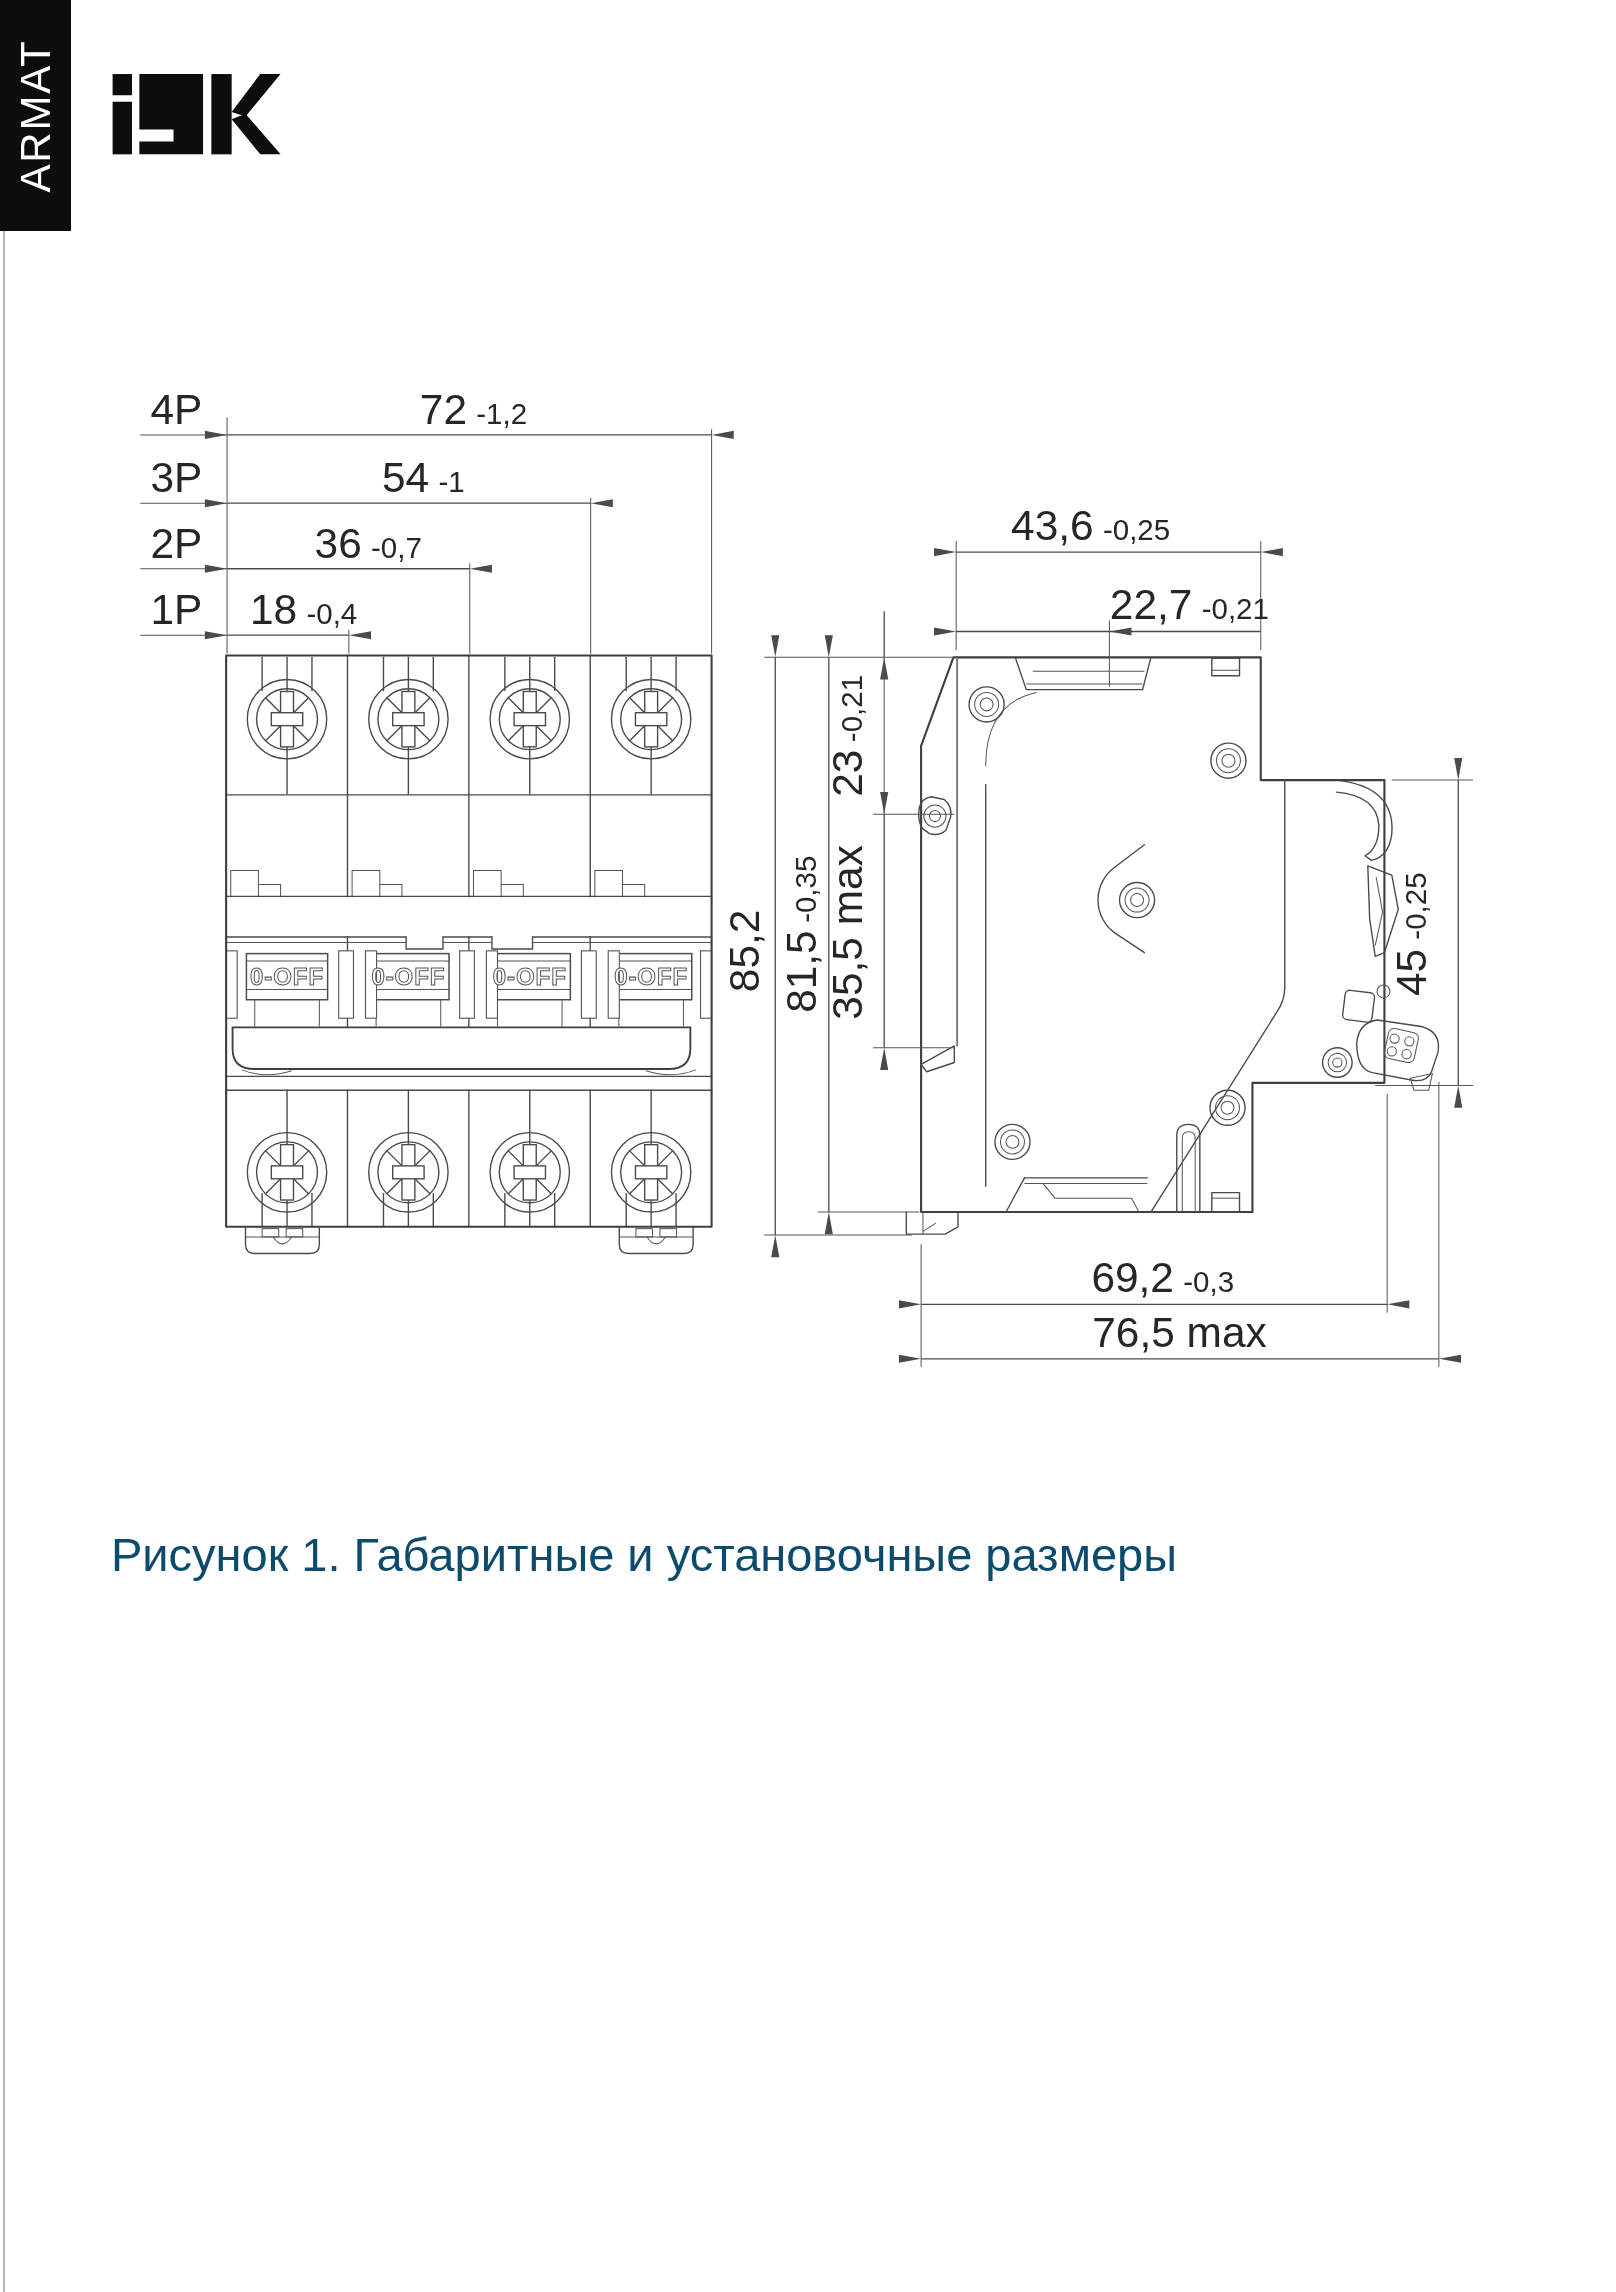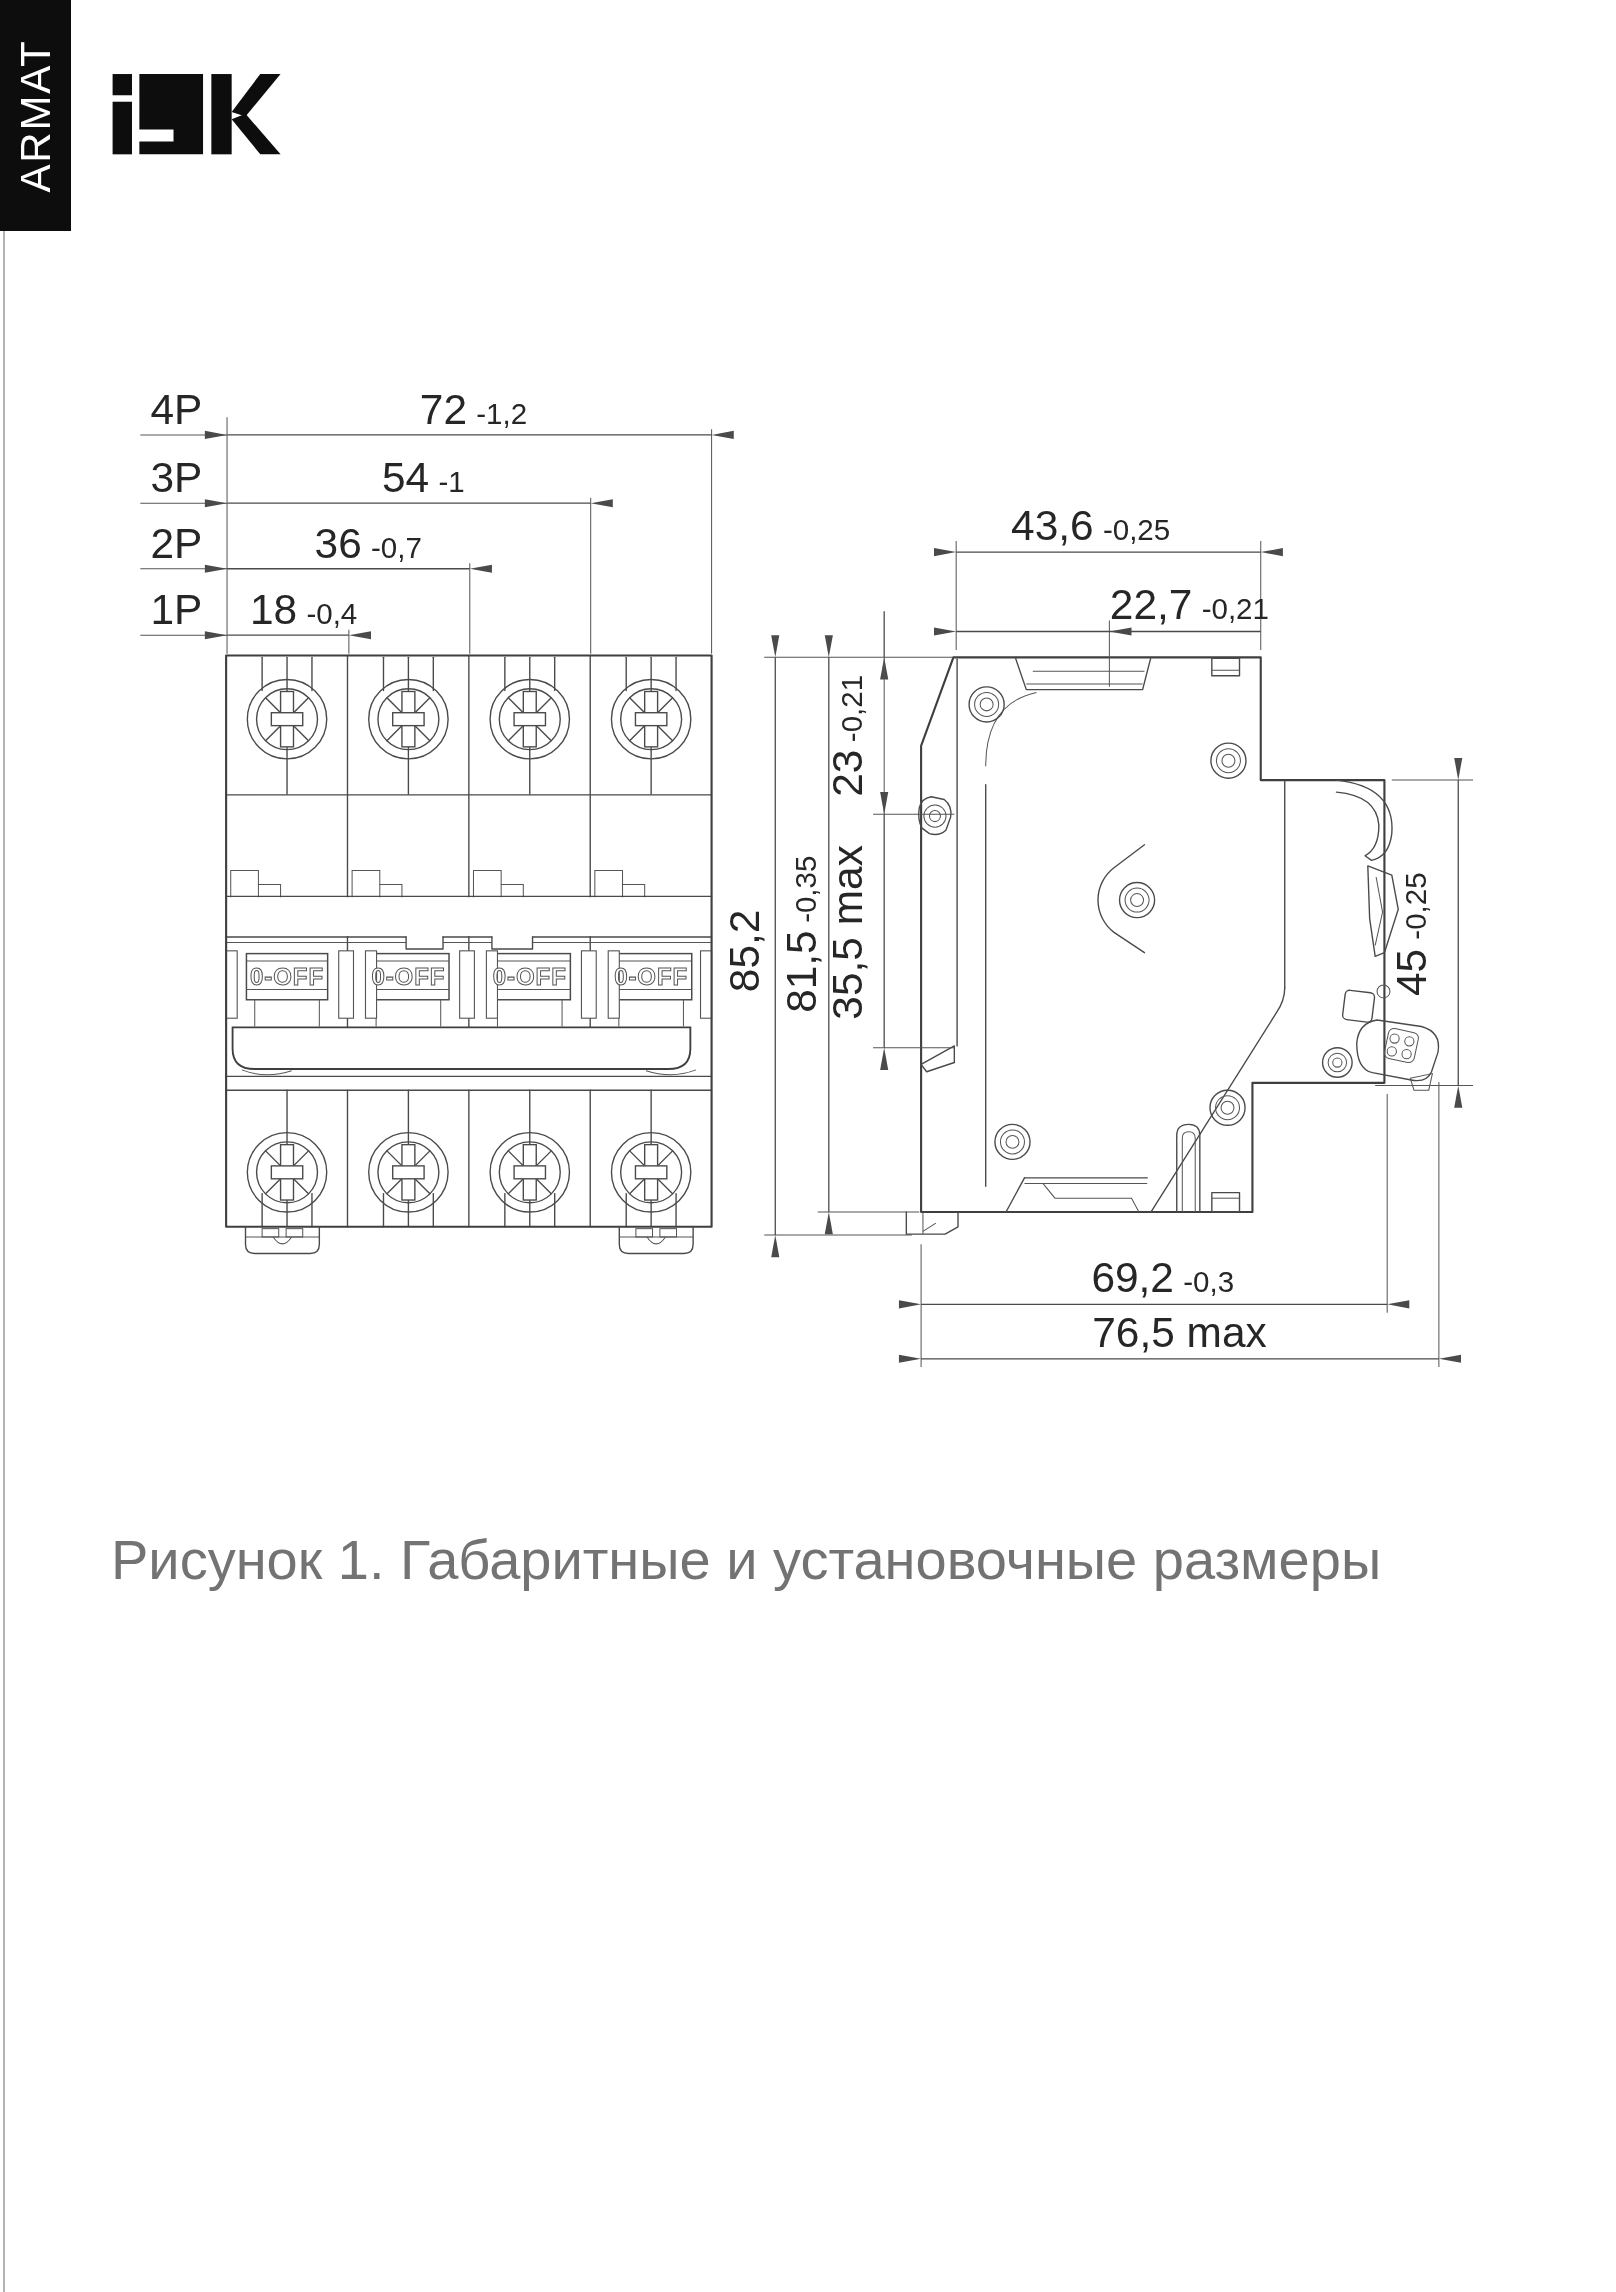--- a/index.html
+++ b/index.html
@@ -3,21 +3,21 @@
 <meta charset="utf-8">
 <style>
   html,body{margin:0;padding:0;background:#e8e8e8;}
   #page{position:relative;width:1617px;height:2293px;background:#ffffff;overflow:hidden;
         font-family:"Liberation Sans", sans-serif;}
   #sidebar{position:absolute;left:0;top:0;width:71px;height:231px;background:#0d0d0d;}
   #sidebar span{position:absolute;left:50%;top:50%;transform:translate(-50%,-50%) rotate(-90deg);
         color:#ffffff;font-size:42px;letter-spacing:1.8px;white-space:nowrap;
         font-family:"Liberation Sans", sans-serif;}
   #edge-line{position:absolute;left:2.8px;top:231px;width:1.8px;height:2062px;background:#b4b4b4;}
-  #caption{position:absolute;left:111px;top:1527px;font-size:56px;color:#737373;
+  #caption{position:absolute;left:111px;top:1527px;font-size:47px;color:#0c4a6e;
         font-family:"Liberation Sans", sans-serif;}
   svg{position:absolute;left:0;top:0;}
   svg text{fill:#262626;font-family:"Liberation Sans", sans-serif;}
   .o{fill:none;stroke:#3f3f3f;stroke-width:2.3;stroke-linejoin:round;stroke-linecap:round;}
   .i{fill:none;stroke:#4a4a4a;stroke-width:1.5;stroke-linejoin:round;stroke-linecap:round;}
   .t{fill:none;stroke:#555;stroke-width:1.1;}
   .d{fill:none;stroke:#4a4a4a;stroke-width:1.4;}
   .w{fill:#ffffff;}
   .dv{font-size:46px;}
   .dt{font-size:32px;}

